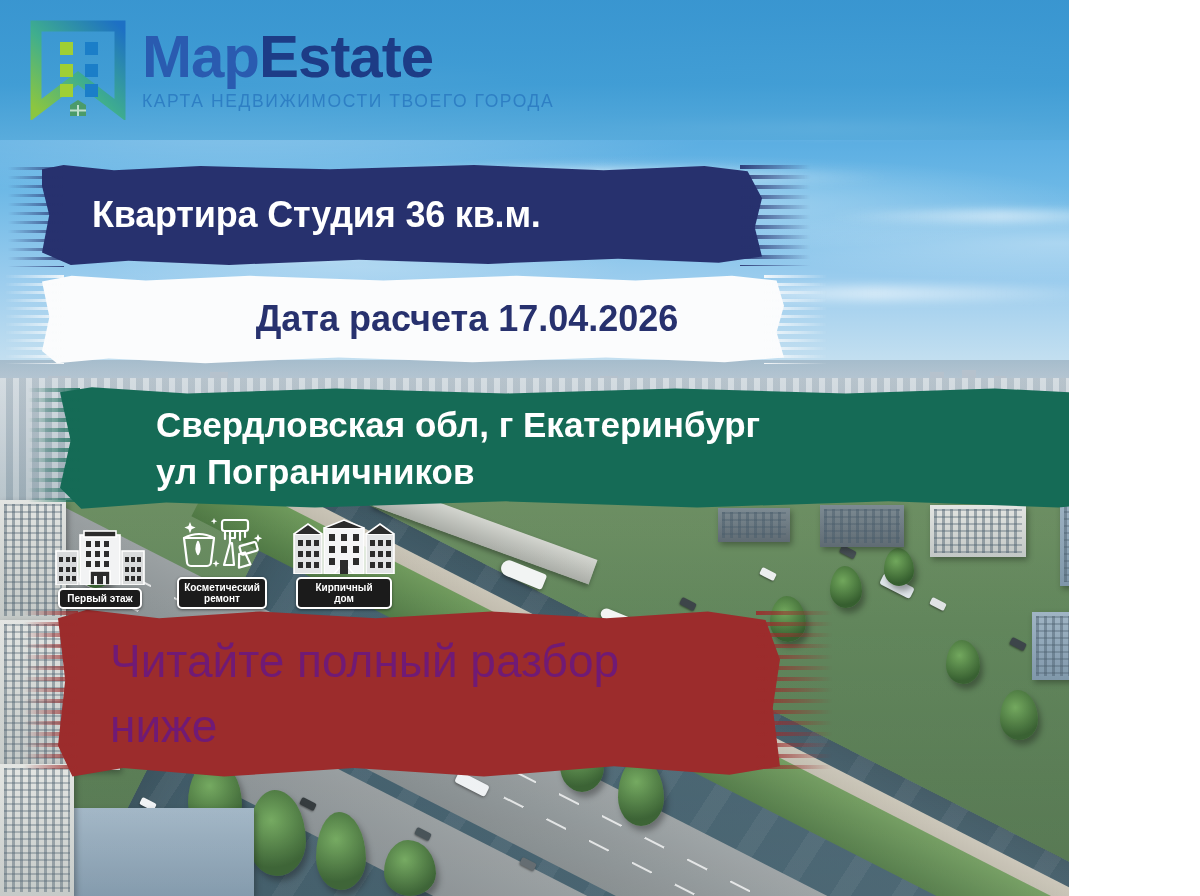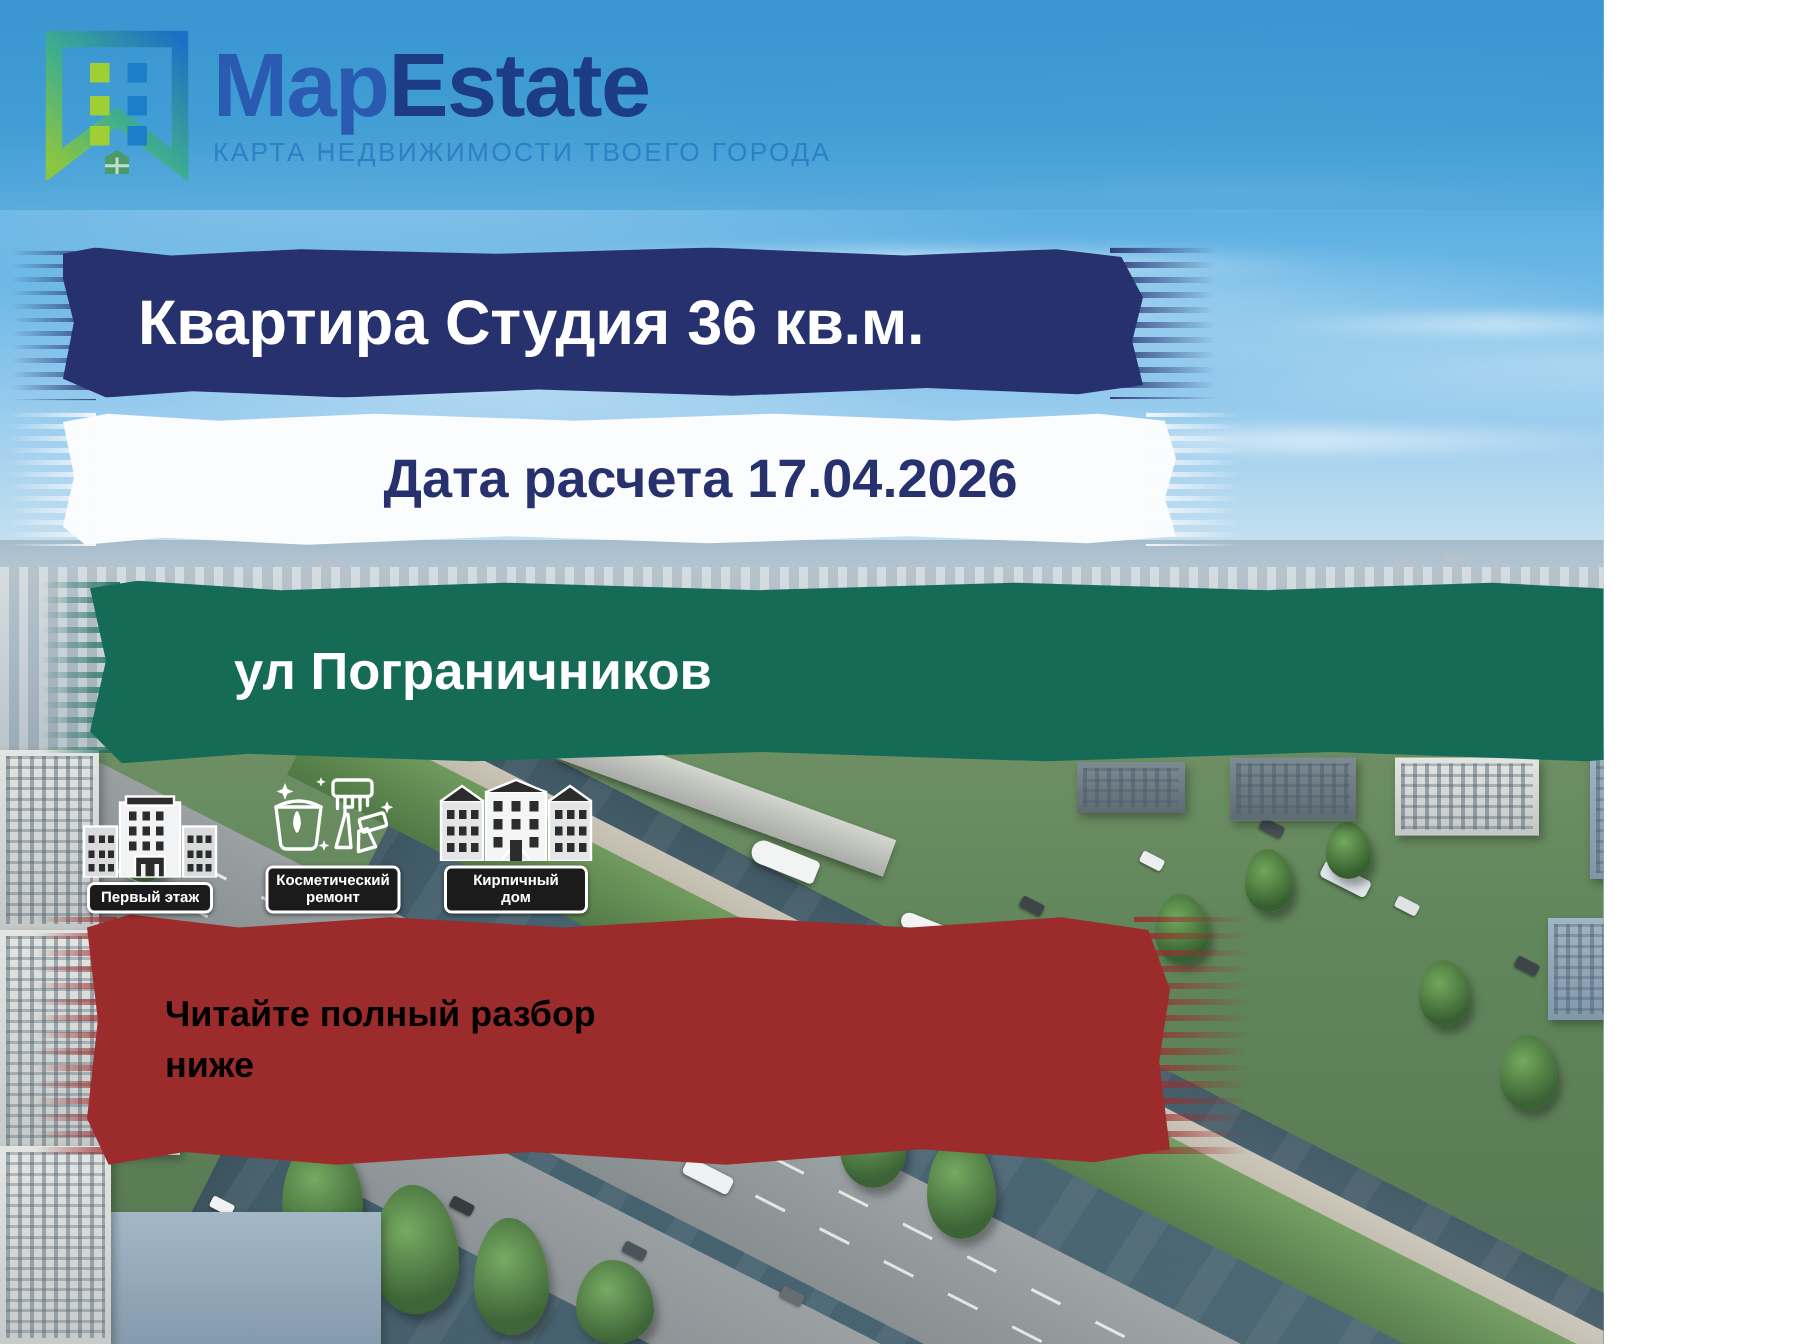--- a/index.html
+++ b/index.html
@@ -225,21 +225,21 @@
   }
   #banner-title .streaks-r {
     position:absolute; right:-48px; top:2px; width:70px; height:97%;
     background: repeating-linear-gradient(180deg, rgba(39,49,110,.9) 0 4px, rgba(39,49,110,0) 4px 10px);
     -webkit-mask-image: linear-gradient(270deg, rgba(0,0,0,0), rgba(0,0,0,1));
     mask-image: linear-gradient(270deg, rgba(0,0,0,0), rgba(0,0,0,1));
     z-index:1;
   }
   #banner-title .banner-text {
     color: #ffffff;
-    font-size: 42px;
+    font-size: 36px;
     font-weight: 700;
     letter-spacing: -.2px;
   }
 
   
   #banner-date {
     left: 42px; top: 272px; width: 742px; height: 94px;
     padding: 0 0 0 108px;
     align-items: center;
   }
@@ -320,23 +320,23 @@
     z-index:1;
   }
   #banner-cta .streaks-r {
     position:absolute; right:-52px; top:3px; width:76px; height:96%;
     background: repeating-linear-gradient(180deg, rgba(156,44,44,.9) 0 4px, rgba(156,44,44,0) 4px 11px);
     -webkit-mask-image: linear-gradient(270deg, rgba(0,0,0,0), rgba(0,0,0,1));
     mask-image: linear-gradient(270deg, rgba(0,0,0,0), rgba(0,0,0,1));
     z-index:1;
   }
   #banner-cta .banner-text {
-    color: #000000;
-    font-size: 24px;
-    font-weight: 700;
+    color: #701a75;
+    font-size: 46px;
+    font-weight: 400;
     line-height: 1.42;
   }
 
   
   .badges {
     position: absolute;
     left: 52px; top: 516px;
     display: flex;
     align-items: flex-end;
     gap: 26px;
@@ -543,20 +543,21 @@
     <div class="streaks-l"></div>
     <div class="streaks-r"></div>
     <div class="banner-text">Дата расчета 17.04.2026</div>
   </div>
 
   <div class="banner" id="banner-address">
     <div class="brush-body"></div>
     <div class="streaks-l"></div>
     <div class="streaks-r"></div>
     <div class="banner-text">
+      <div>Свердловская обл, г Екатеринбург</div>
       <div>ул Пограничников</div>
     </div>
   </div>
 
   <div class="badges">
 
     <div class="badge badge-1">
       <div class="badge-icon">
         <svg viewBox="0 0 92 56" width="92" height="56" aria-hidden="true">
           <g stroke="#ffffff" stroke-width="1.6">

